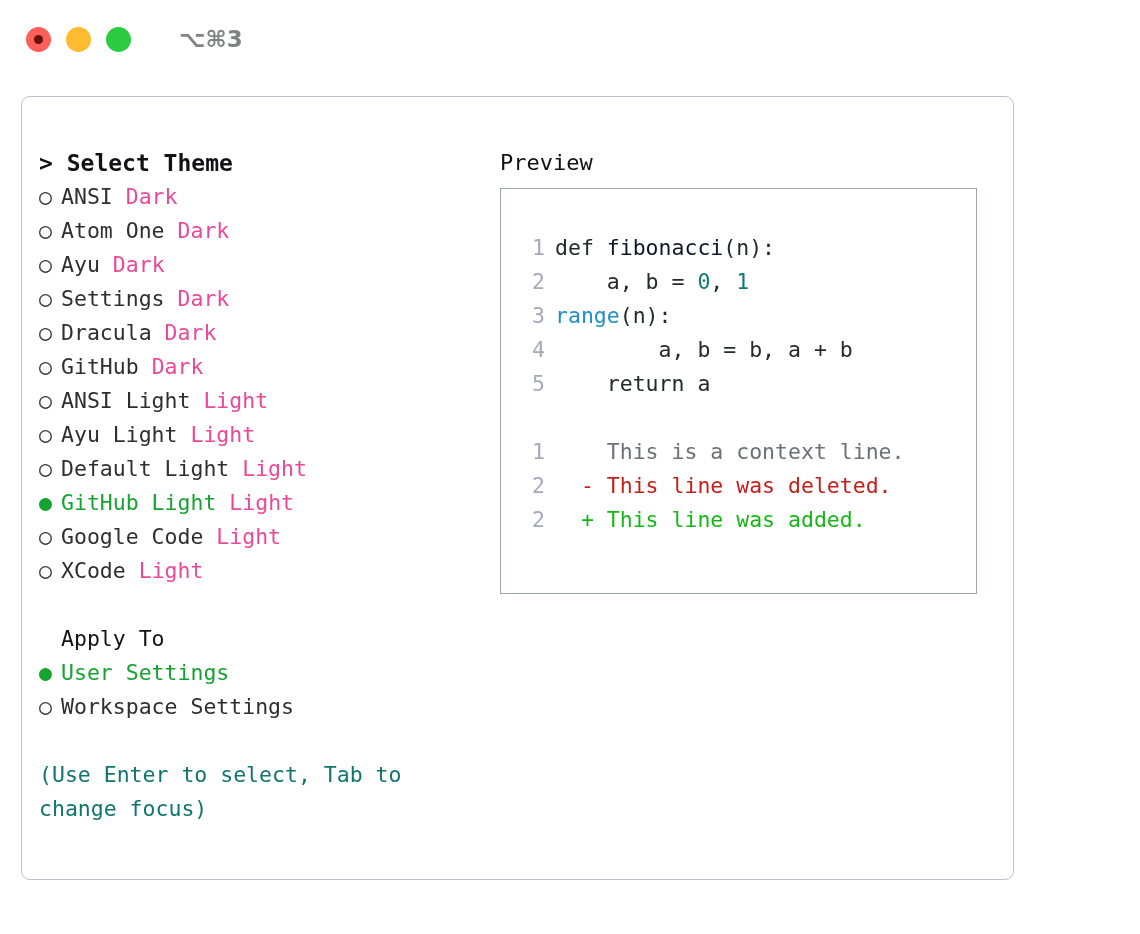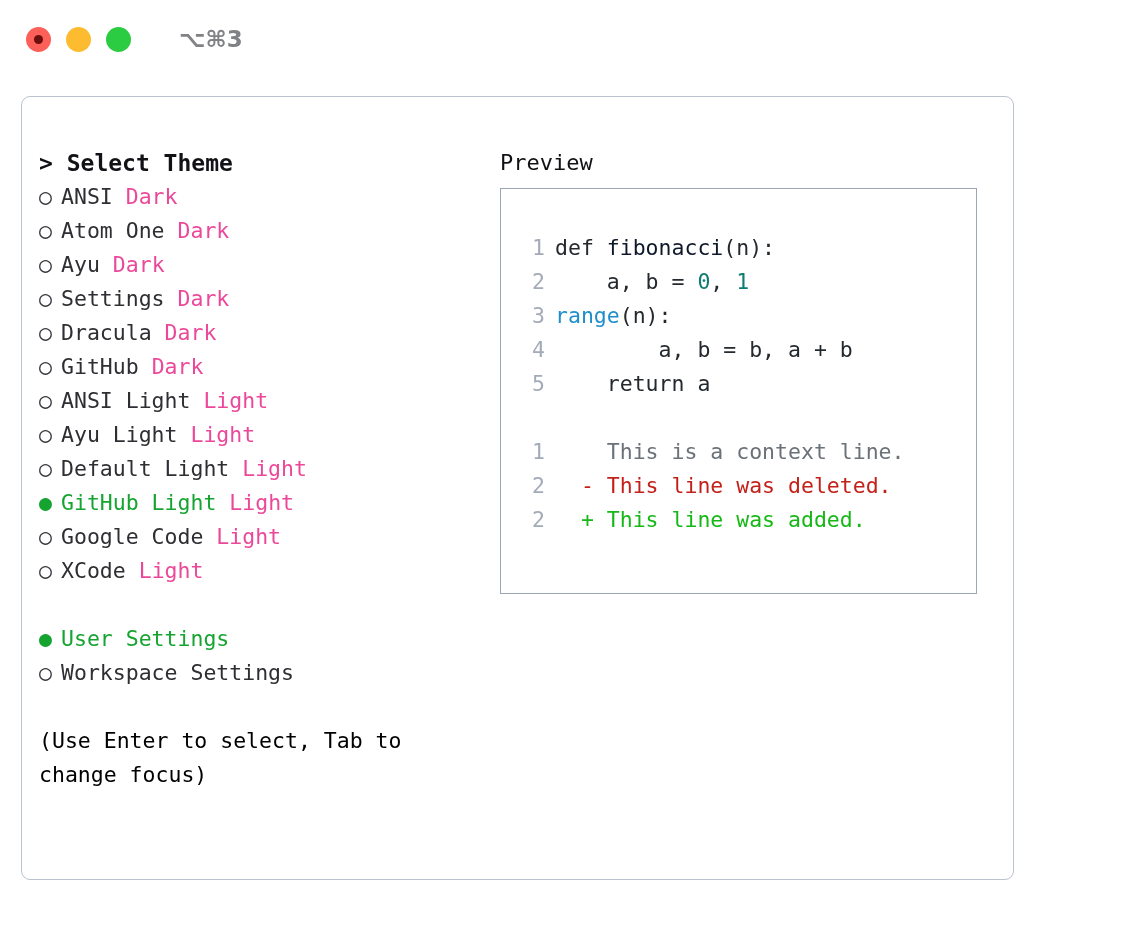--- a/index.html
+++ b/index.html
@@ -116,21 +116,21 @@
   .apply-header {
     font-size: 21.5px;
     color: #111116;
     line-height: 34px;
     white-space: pre;
     padding-left: 22px;
   }
   .spacer-line { height: 34px; }
   .hint {
     font-size: 21.5px;
-    color: #000000;
+    color: #0f766e;
     line-height: 34px;
     width: 410px;
     white-space: pre-wrap;
     word-break: break-word;
   }
   
   .right-col {
     position: absolute;
     left: 478px;
     top: 49px;
@@ -206,20 +206,21 @@
             <div class="opt-row"><span class="bullet">○</span><span class="opt-label">ANSI Light</span><span> </span><span class="opt-badge">Light</span></div>
             <div class="opt-row"><span class="bullet">○</span><span class="opt-label">Ayu Light</span><span> </span><span class="opt-badge">Light</span></div>
             <div class="opt-row"><span class="bullet">○</span><span class="opt-label">Default Light</span><span> </span><span class="opt-badge">Light</span></div>
             <div class="opt-row selected"><span class="bullet sel">●</span><span class="opt-label">GitHub Light</span><span> </span><span class="opt-badge">Light</span></div>
             <div class="opt-row"><span class="bullet">○</span><span class="opt-label">Google Code</span><span> </span><span class="opt-badge">Light</span></div>
             <div class="opt-row"><span class="bullet">○</span><span class="opt-label">XCode</span><span> </span><span class="opt-badge">Light</span></div>
           </div>
 
         <div class="spacer-line"></div>
 
+        <div class="apply-header">Apply To</div>
 
         <div id="apply-list">
             <div class="opt-row selected"><span class="bullet sel">●</span><span class="opt-label">User Settings</span></div>
             <div class="opt-row"><span class="bullet">○</span><span class="opt-label">Workspace Settings</span></div>
           </div>
 
         <div class="spacer-line"></div>
 
         <div class="hint">(Use Enter to select, Tab to change focus)</div>
       </div>

